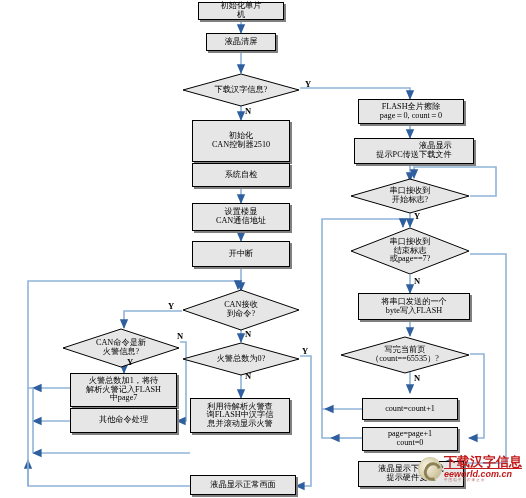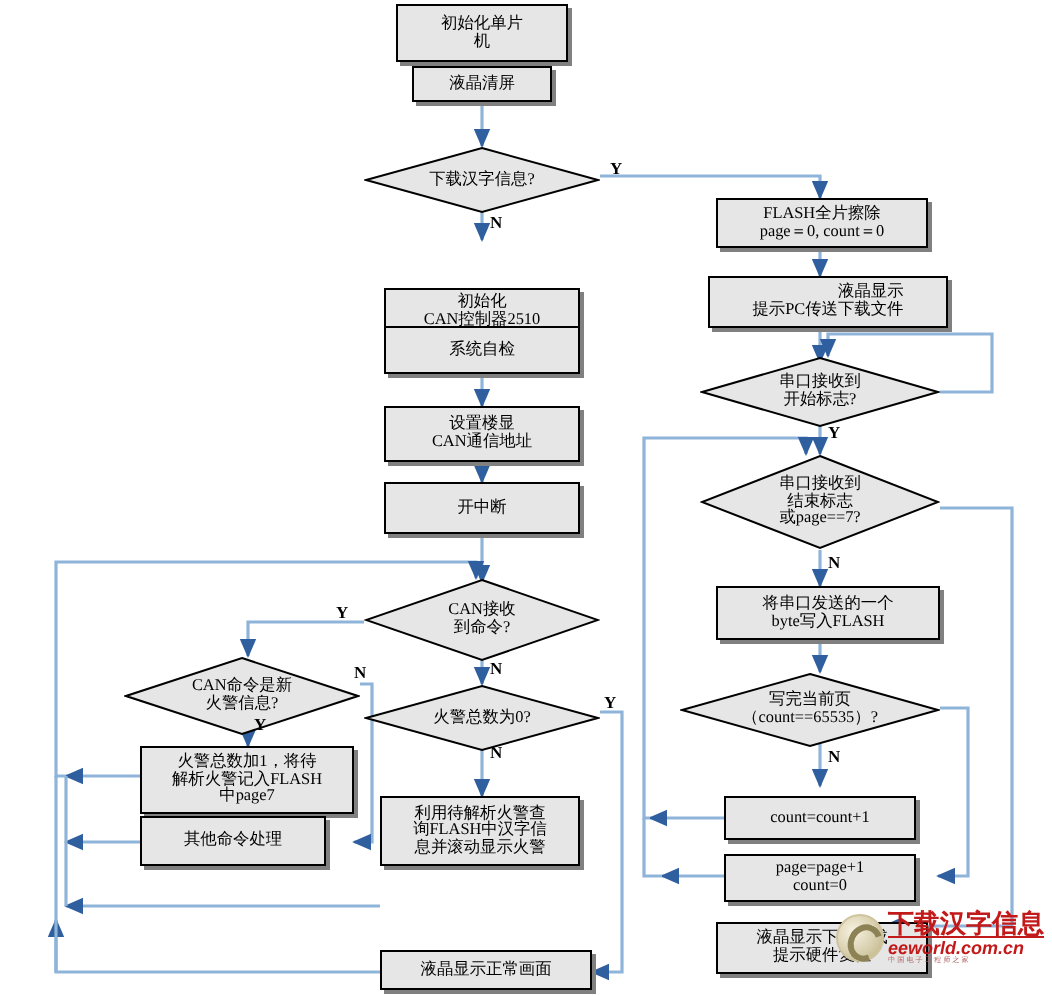--- a/index.html
+++ b/index.html
@@ -187,33 +187,33 @@
       <path d="M325,409 L322,409 L322,219 L403,219 L403,227"></path>
     </g>
 
     <g stroke="#8fb4d9" stroke-width="1.6" fill="none">
       <path d="M33,388 L33,453"></path>
       <path d="M28,388 L28,486"></path>
       <path d="M331,438 L322,438 L322,409"></path>
     </g>
   </svg>
 
-  <div class="node proc" style="left:198px;top:2px;width:86px;height:29px;">初始化单片
+  <div class="node proc" style="left:198px;top:2px;width:86px;height:18px;">初始化单片
 机</div>
   <div class="node proc" style="left:206px;top:33px;width:70px;height:18px;">液晶清屏</div>
-  <div class="node proc" style="left:192px;top:120px;width:98px;height:24px;margin-top:24px;">初始化
+  <div class="node proc" style="left:192px;top:120px;width:98px;height:42px;">初始化
 CAN控制器2510</div>
   <div class="node proc" style="left:192px;top:163px;width:98px;height:24px;text-align:center;">系统自检</div>
   <div class="node proc" style="left:192px;top:203px;width:98px;height:28px;">设置楼显
 CAN通信地址</div>
   <div class="node proc" style="left:192px;top:241px;width:98px;height:26px;">开中断</div>
   <div class="node proc" style="left:70px;top:373px;width:107px;height:34px;">火警总数加1，将待
 解析火警记入FLASH
 中page7</div>
-  <div class="node proc" style="left:70px;top:408px;width:93px;height:25px;">其他命令处理</div>
+  <div class="node proc" style="left:70px;top:408px;width:107px;height:25px;">其他命令处理</div>
   <div class="node proc" style="left:190px;top:398px;width:100px;height:35px;">利用待解析火警查
 询FLASH中汉字信
 息并滚动显示火警</div>
   <div class="node proc" style="left:190px;top:475px;width:106px;height:20px;">液晶显示正常画面</div>
   <div class="node proc" style="left:358px;top:99px;width:106px;height:25px;">FLASH全片擦除
 page＝0, count＝0</div>
   <div class="node proc" style="left:354px;top:138px;width:120px;height:26px;text-align:right;">液晶显示
 提示PC传送下载文件</div>
   <div class="node proc" style="left:358px;top:293px;width:112px;height:27px;">将串口发送的一个
 byte写入FLASH</div>

